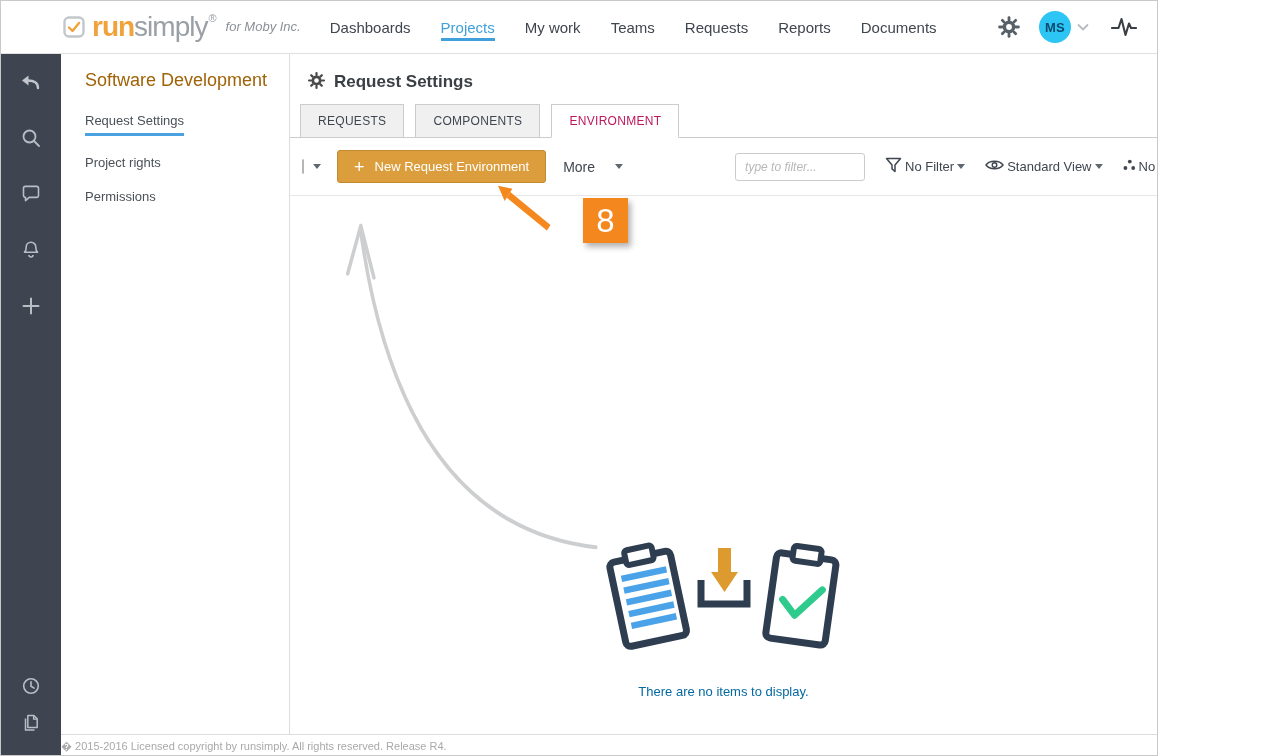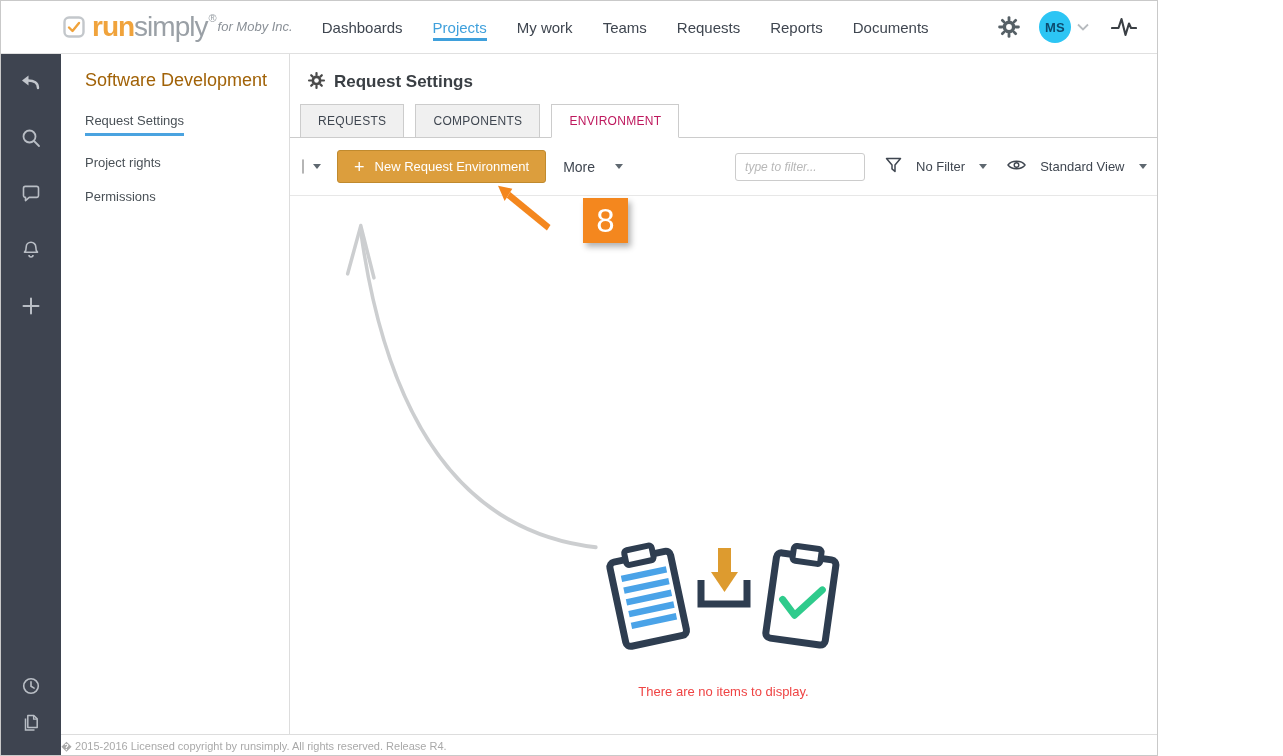--- a/index.html
+++ b/index.html
@@ -10,21 +10,21 @@
 
   
   .topbar { flex:0 0 52px; border-bottom:1px solid #e0e0e0; display:flex; align-items:center;
             padding:0 20px 0 62px; background:#fff; }
   .logo { display:flex; align-items:center; cursor:pointer; }
   .logo-check { margin-right:7px; display:flex; }
   .logo-text { font-size:28px; letter-spacing:-1px; line-height:1; }
   .logo-run { color:#f0a33c; font-weight:bold; }
   .logo-simply { color:#9aa0a6; }
   .logo-reg { font-size:11px; color:#9aa0a6; vertical-align:14px; margin-left:1px; }
-  .tagline { font-style:italic; font-size:13px; color:#8a9097; margin-left:2px; align-self:flex-end; padding-bottom:7px; }
+  .tagline { font-style:italic; font-size:13px; color:#8a9097; margin-left:10px; align-self:flex-end; padding-bottom:7px; }
 
   .nav { display:flex; margin-left:14px; height:52px; }
   .nav-item { font-size:15px; color:#3f4650; margin:12px 15px; display:flex; align-items:center;
               border-bottom:3px solid transparent; border-top:3px solid transparent; cursor:pointer; white-space:nowrap; }
   .nav-item.active { color:#3fa0dc; border-bottom-color:#3fa0dc; }
 
   .topbar-right { margin-left:auto; display:flex; align-items:center; }
   .gear-btn { display:flex; cursor:pointer; margin-right:18px; }
   .avatar { width:32px; height:32px; border-radius:50%; background:#2cc5f4; color:#0c4a6e; font-size:13px;
             font-weight:bold; display:flex; align-items:center; justify-content:center; letter-spacing:.3px; cursor:pointer; }
@@ -64,31 +64,31 @@
          border-top:5px solid #5f6870; }
   .cb-caret { margin-left:9px; cursor:pointer; }
   .new-btn { margin-left:16px; background:#dc9e3d; border:1px solid #c08a2e; border-radius:3px; color:#fff;
              font-size:13px; height:33px; padding:0 16px; display:flex; align-items:center; gap:10px;
              cursor:pointer; font-family:inherit; white-space:nowrap; }
   .new-btn .plus { font-size:18px; font-weight:400; line-height:1; }
   .more { margin-left:17px; font-size:14px; color:#3f4650; display:flex; align-items:center; gap:20px; cursor:pointer; }
   .filter-input { margin-left:112px; width:130px; height:28px; border:1px solid #ccc; border-radius:3px;
                   padding:0 9px; font-size:12px; color:#555; font-family:inherit; outline:none; }
   .filter-input::placeholder { font-style:italic; color:#b8b8b8; }
-  .tb-group { display:flex; align-items:center; gap:14px; margin-left:20px; font-size:13px; color:#3f4650;
+  .tb-group { display:flex; align-items:center; gap:3px; margin-left:20px; font-size:13px; color:#3f4650;
               cursor:pointer; white-space:nowrap; }
   .results { margin-left:auto; font-size:13px; letter-spacing:.3px; color:#3f4650; white-space:nowrap; }
 
   .canvas { flex:1; position:relative; background:#fff; }
   .overlay-svg { position:absolute; left:0; top:0; width:100%; height:100%; pointer-events:none; z-index:4; }
   .badge { position:absolute; left:293px; top:144px; width:45px; height:45px; background:#f4871e;
            color:#fff; font-size:33px; display:flex; align-items:center; justify-content:center;
            box-shadow:3px 4px 6px rgba(0,0,0,.3); z-index:6; }
   .empty { position:absolute; left:0; right:0; top:346px; text-align:center; z-index:2; }
-  .empty-msg { margin-top:26px; font-size:13px; color:#ef4444; }
+  .empty-msg { margin-top:26px; font-size:13px; color:#0369a1; }
 
   .footer { flex:0 0 21px; border-top:1px solid #ddd; background:#fff; display:flex; align-items:center;
             justify-content:flex-start; font-size:11px; color:#a9a9a9; }
 </style>
 </head>
 <body>
 
 <div class="frame">
 
   <div class="topbar">

